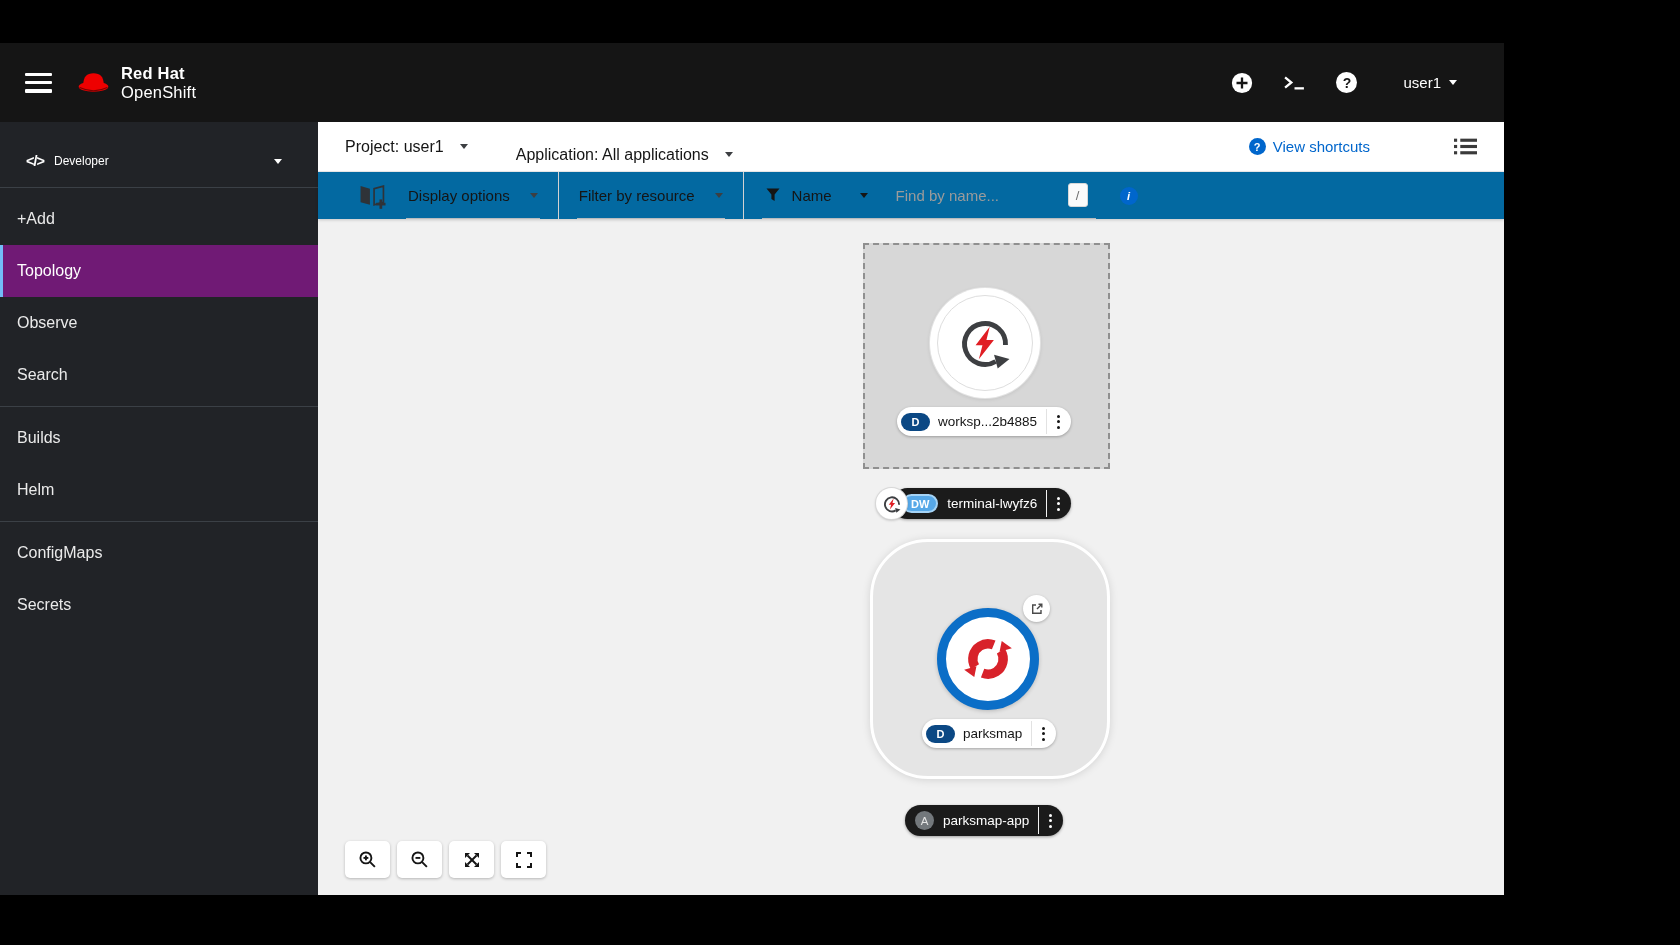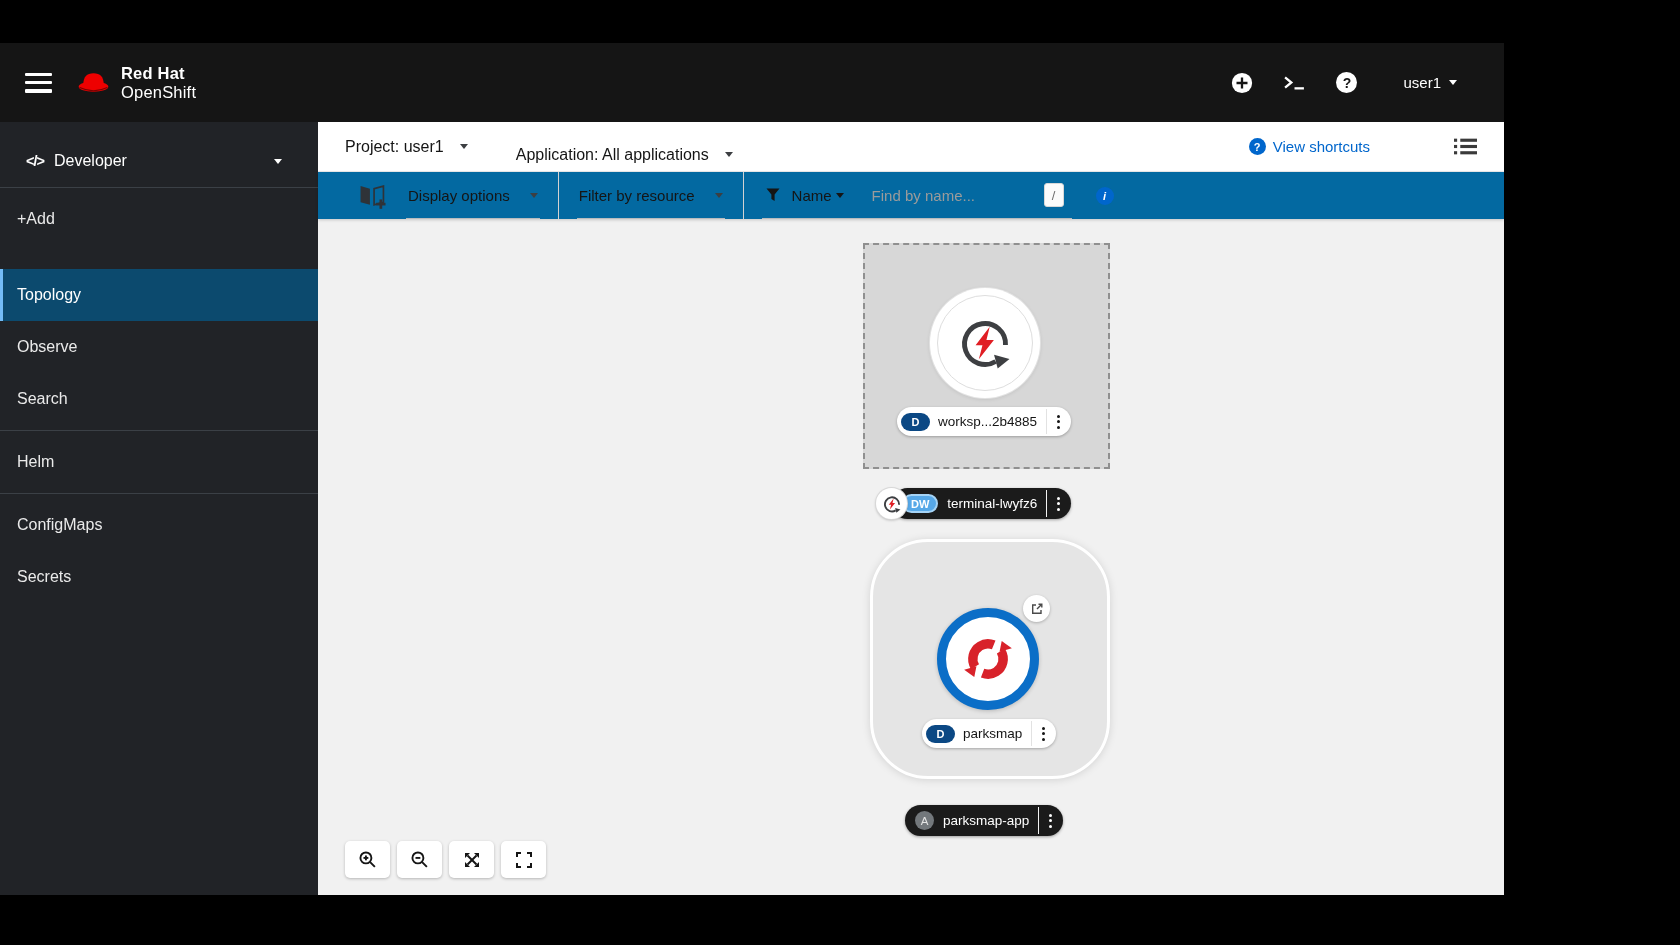--- a/index.html
+++ b/index.html
@@ -30,26 +30,26 @@
     border-top:5.5px solid currentColor; display:inline-block; }
   .user-menu .caret { border-top-color:#fff; }
 
   
   .app-body { display:flex; height:773px; flex:none; }
 
   
   .sidebar { width:318px; flex:none; background:#212327; display:flex; flex-direction:column; padding-top:18px; }
   .perspective { height:42px; display:flex; align-items:center; padding:0 36px 0 26px; color:#fff; cursor:pointer; }
   .code-glyph { font-weight:700; font-size:14.5px; letter-spacing:-1px; margin-right:10px; color:#fff; }
-  .perspective-label { font-size:16px; flex:1; }
+  .perspective-label { font-size:12px; flex:1; }
   .perspective .caret { border-top-color:#fff; }
   .nav-divider { height:1px; background:#3b4046; margin:5px 0; flex:none; }
   .nav-item { height:52px; display:flex; align-items:center; padding-left:14px; color:#eaeaea;
     font-size:16px; cursor:pointer; border-left:3px solid transparent; }
-  .nav-item.active { background:#0c4a6e; color:#fff; border-left-color:#73bcf7;margin-top:24px; }
+  .nav-item.active { background:#701a75; color:#fff; border-left-color:#73bcf7; }
 
   
   .main { flex:1; min-width:0; display:flex; flex-direction:column; background:#fff; }
 
   .context-bar { height:50px; flex:none; background:#fff; border-bottom:1px solid #ececec;
     display:flex; align-items:center; padding:0 27px; font-size:16px; color:#151515; }
   .dd-toggle { display:flex; align-items:center; gap:16px; cursor:pointer; }
   .dd-toggle .caret { border-top-color:#3c3f42; }
   .app-dd { margin-left:48px;margin-top:16px; }
   .context-right { margin-left:auto; display:flex; align-items:center; gap:84px; }
@@ -184,20 +184,21 @@
         <span class="perspective-label">Developer</span>
         <span class="caret"></span>
       </div>
       <div class="nav-divider"></div>
       <nav>
         <div class="nav-item">+Add</div>
         <div class="nav-item active">Topology</div>
         <div class="nav-item">Observe</div>
         <div class="nav-item">Search</div>
         <div class="nav-divider"></div>
+        <div class="nav-item">Builds</div>
         <div class="nav-item">Helm</div>
         <div class="nav-divider"></div>
         <div class="nav-item">ConfigMaps</div>
         <div class="nav-item">Secrets</div>
       </nav>
     </aside>
 
     <main class="main">
 
       <div class="context-bar">
@@ -243,21 +244,21 @@
         <div class="fb-sep"></div>
         <div class="fb-item fb-dd">
           <span>Filter by resource</span>
           <span class="caret"></span>
         </div>
         <div class="fb-sep"></div>
         <div class="fb-item name-group">
           <svg class="funnel-icon" viewBox="0 0 14 14">
             <path d="M0.5 0.5 H13.5 L8.6 6.5 V13 L5.4 11 V6.5 Z" fill="#151515"></path>
           </svg>
-          <span class="fb-item fb-name-dd" style="gap:4px;display:flex;align-items:center;">
+          <span class="fb-item fb-name-dd" style="gap:28px;display:flex;align-items:center;">
             <span>Name</span>
             <span class="caret"></span>
           </span>
           <input class="find-input" type="text" placeholder="Find by name..." style="">
           <span class="slash-badge">/</span>
         </div>
         <span class="fb-item info-btn">
           <span class="blue-circle-badge" style="width:18px;height:18px;font-style:italic;">i</span>
         </span>
       </div>

